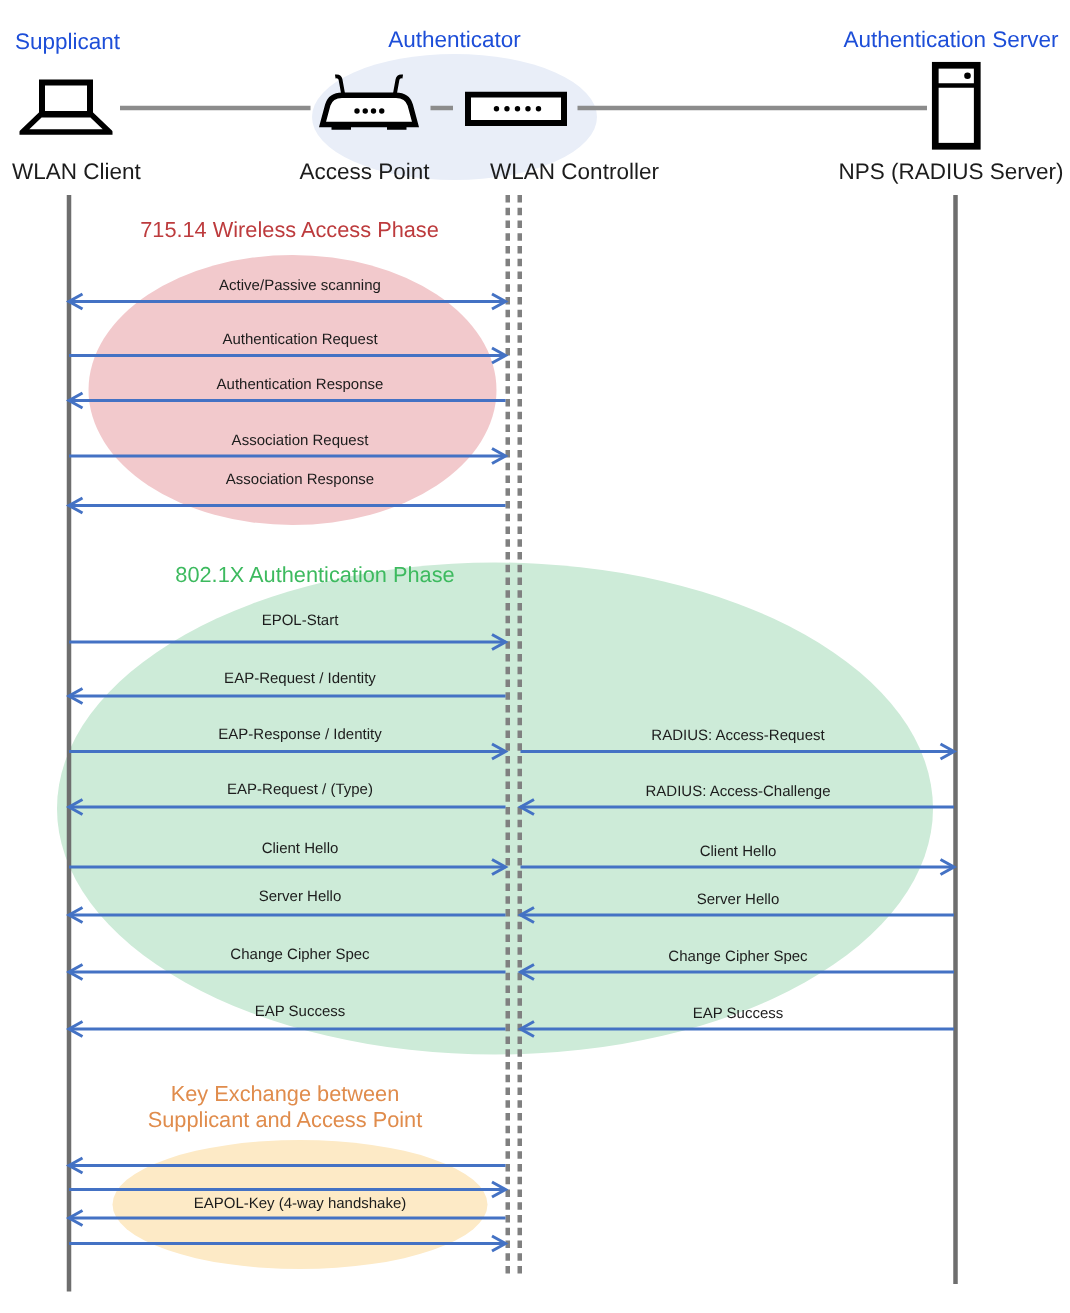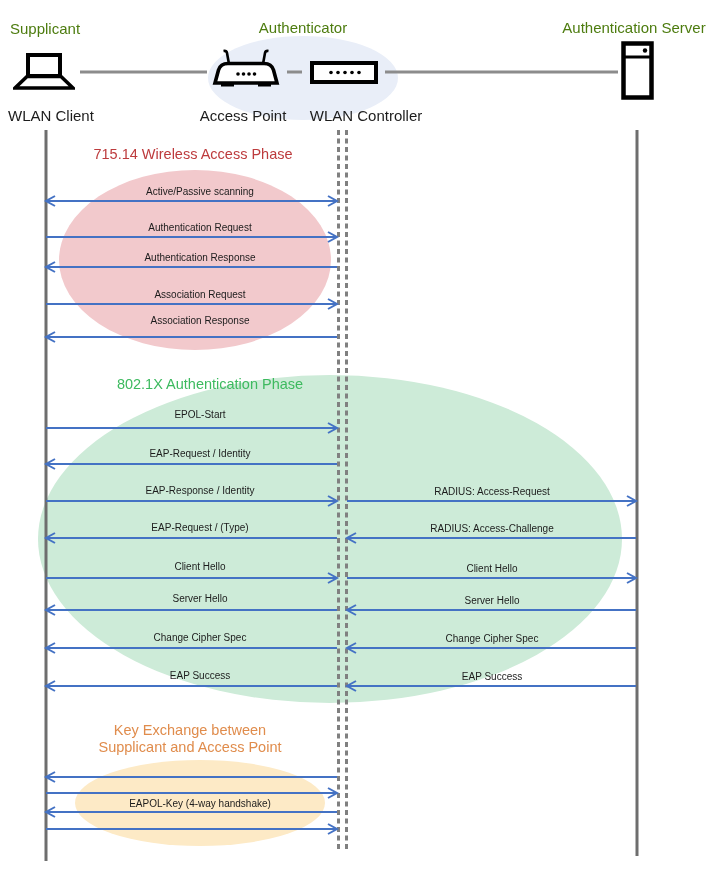--- a/index.html
+++ b/index.html
@@ -2,28 +2,28 @@
 <html><head>
 <meta charset="utf-8">
 <style>
   html,body{margin:0;padding:0;background:#fff;}
   .canvas{position:relative;width:713px;height:875px;background:#ffffff;
     font-family:"Liberation Sans",sans-serif;overflow:hidden;}
   #diagram-svg{position:absolute;left:0;top:0;width:713px;height:875px;}
   .lbl{position:absolute;transform:translate(-50%,-50%);white-space:nowrap;line-height:1.1;}
   .msg{font-size:10px;color:#1c1c1c;}
   .phase{font-size:14.5px;}
-  .role{position:absolute;font-size:15px;color:#4d7c0f;white-space:nowrap;}
+  .role{position:absolute;font-size:15px;color:#1d4ed8;white-space:nowrap;}
   .node{position:absolute;font-size:15px;color:#1c1c1c;white-space:nowrap;}
   .r-supplicant{left:10px;top:28px;transform:translateY(-50%);}
   .r-auth{left:303px;top:27px;transform:translate(-50%,-50%);}
   .r-server{left:634px;top:27px;transform:translate(-50%,-50%);}
   .n-client{left:8px;top:115px;transform:translateY(-50%);}
   .n-ap{left:243px;top:115px;transform:translate(-50%,-50%);}
-  .n-ctrl{left:366px;top:115px;transform:translate(-50%,-50%);}
+  .n-ctrl{left:383px;top:115px;transform:translate(-50%,-50%);}
   .n-nps{left:634px;top:115px;transform:translate(-50%,-50%);}
   .icon{position:absolute;}
   .i-laptop{left:13px;top:52px;}
   .i-ap{left:212px;top:49px;}
   .i-ctrl{left:310px;top:61px;}
   .i-server{left:621px;top:41px;}
 </style>
 </head>
 <body>
 
@@ -122,20 +122,21 @@
     <circle cx="24" cy="9.5" r="2.2" fill="#000"></circle>
   </svg>
 
   <div class="role r-supplicant">Supplicant</div>
   <div class="role r-auth">Authenticator</div>
   <div class="role r-server">Authentication Server</div>
 
   <div class="node n-client">WLAN Client</div>
   <div class="node n-ap">Access Point</div>
   <div class="node n-ctrl">WLAN Controller</div>
+  <div class="node n-nps">NPS (RADIUS Server)</div>
 
   <div id="labels-layer">
       <div class="lbl msg" style="left: 200px; top: 191px;">Active/Passive scanning</div>
       <div class="lbl msg" style="left: 200px; top: 227px;">Authentication Request</div>
       <div class="lbl msg" style="left: 200px; top: 257px; text-align: right;">Authentication Response</div>
       <div class="lbl msg" style="left: 200px; top: 294px;">Association Request</div>
       <div class="lbl msg" style="left: 200px; top: 320px;">Association Response</div>
       <div class="lbl msg" style="left: 200px; top: 414px;">EPOL-Start</div>
       <div class="lbl msg" style="left: 200px; top: 453px;">EAP-Request / Identity</div>
       <div class="lbl msg" style="left: 200px; top: 490px;">EAP-Response / Identity</div>

